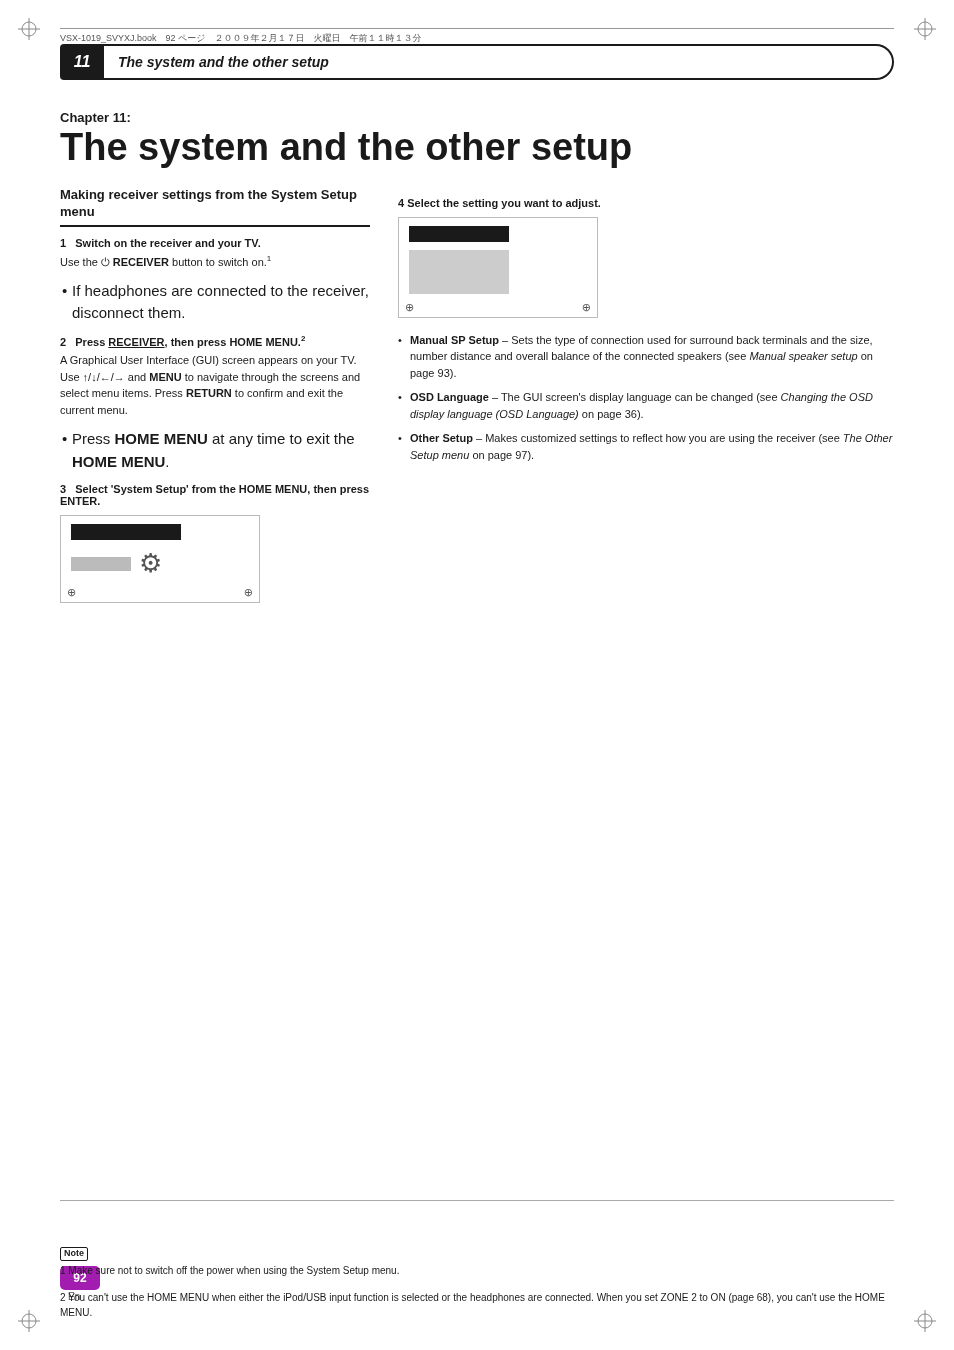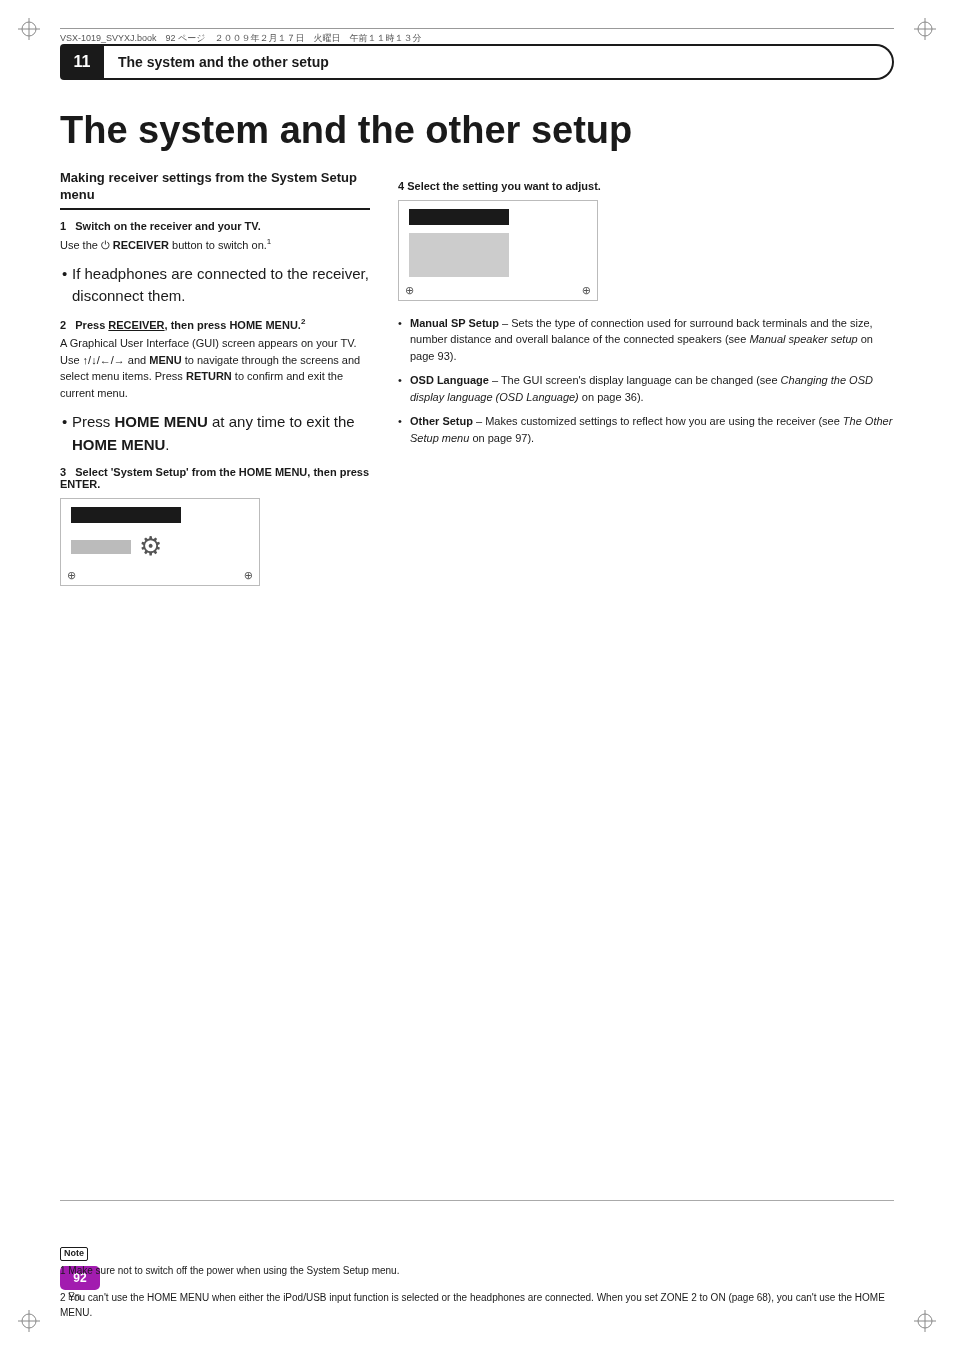--- a/index.html
+++ b/index.html
@@ -28,20 +28,21 @@
 
     
     .chapter-header {
       position: absolute;
       top: 50px;
       left: 60px;
       right: 60px;
       display: flex;
       align-items: center;
       height: 24px;
+      font-style: italic;
     }
     .chapter-number-box {
       background: #1a1a1a;
       color: #fff;
       font-weight: bold;
       font-size: 16px;
       width: 44px;
       height: 36px;
       display: flex;
       align-items: center;
@@ -275,20 +276,21 @@
 <div class="chapter-header">
   <div class="chapter-number-box">11</div>
   <div class="chapter-title-band">
     <span>The system and the other setup</span>
   </div>
 </div>
 
 <div class="main-content">
 
   <div class="chapter-heading">
+    <div class="sub-label">Chapter 11:</div>
     <div class="main-title">The system and the other setup</div>
   </div>
 
   <div class="two-col">
 
     <div class="col-left">
 
       <div class="section-heading">
         <span>Making receiver settings from the System Setup menu</span>
       </div>

